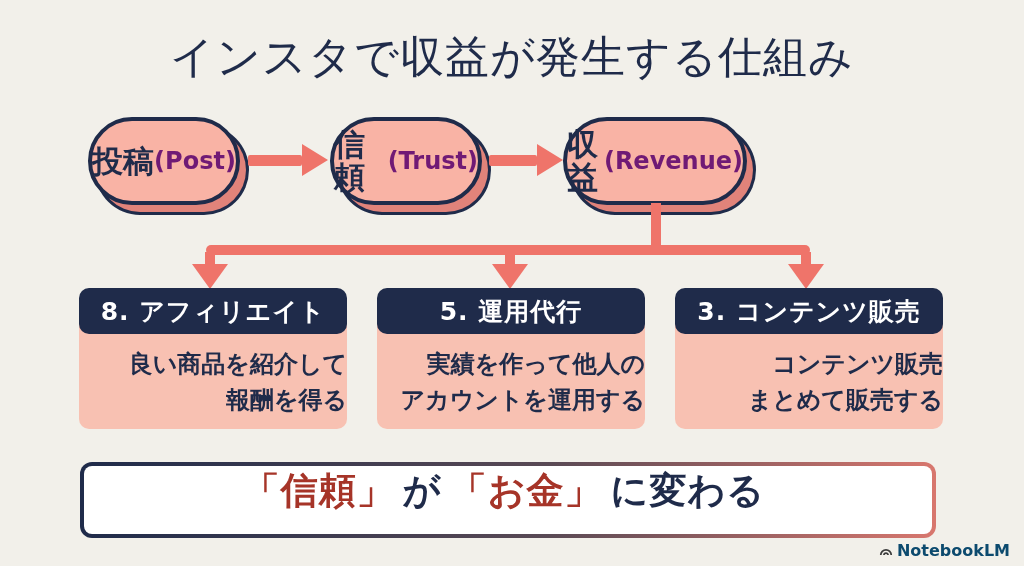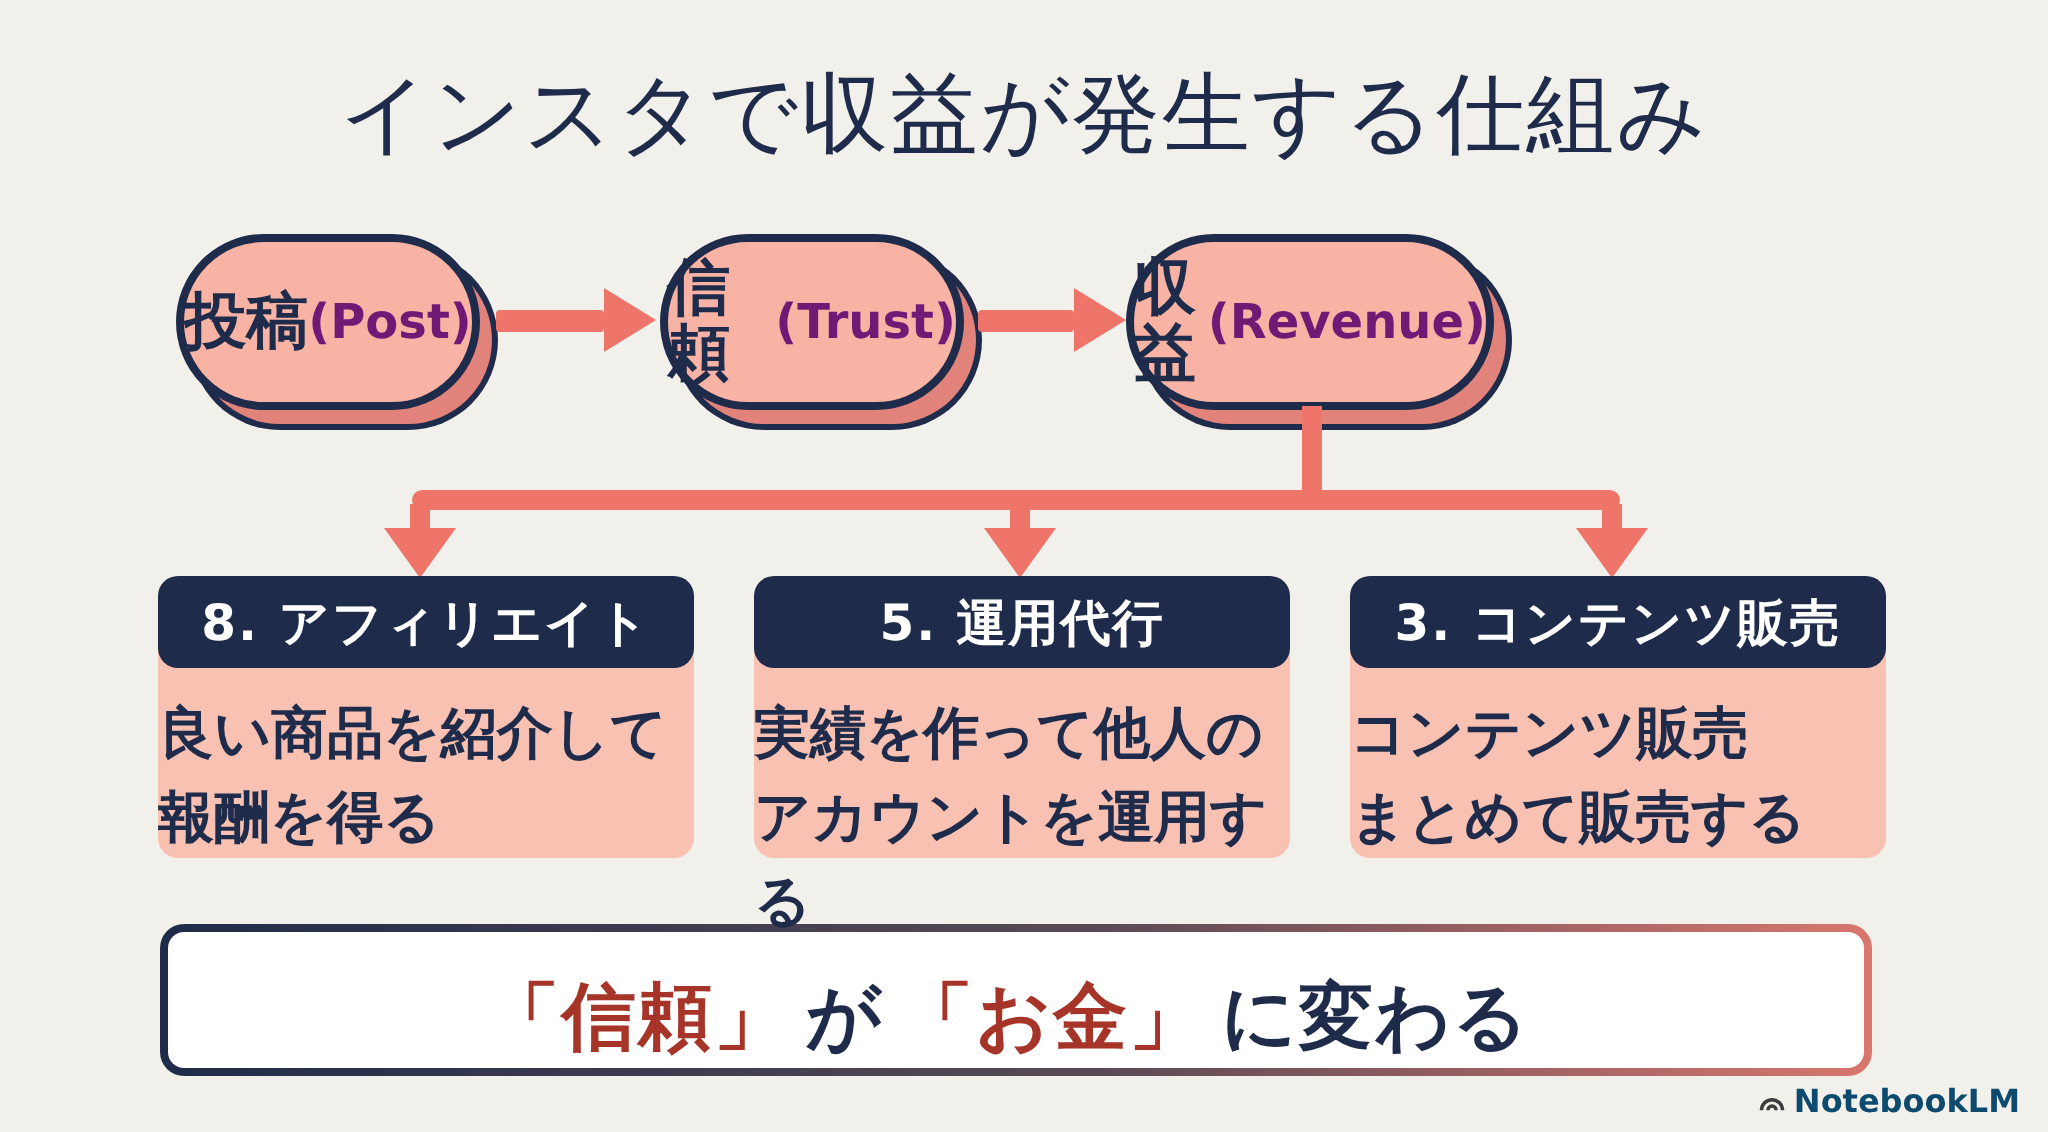--- a/index.html
+++ b/index.html
@@ -53,32 +53,32 @@
   .branch2{left:377px;}
   .branch3{left:675px;}
   .branch-header{
     position:relative;z-index:2;height:46px;background:#1F2B4A;border-radius:10px;
     color:#FFFFFF;font-size:25px;font-weight:bold;
     display:flex;align-items:center;justify-content:center;letter-spacing:1px;
   }
   .branch-body{
     position:relative;z-index:1;margin-top:-10px;height:105px;box-sizing:border-box;
     background:#F8C1B2;border-radius:0 0 10px 10px;padding-top:22px;
-    text-align:left;font-size:28px;font-weight:bold;color:#1F2B4A;line-height:1.5;
+    text-align:right;font-size:24px;font-weight:bold;color:#1F2B4A;line-height:1.5;
   }
   .branch-body .line{display:block;}
   
   .banner-frame{
     position:absolute;left:80px;top:462px;width:856px;height:76px;box-sizing:border-box;
     border-radius:12px;background:linear-gradient(90deg,#1F2B4A 0%,#5A4A55 55%,#D8776E 100%);
     padding:4px;
   }
   .banner-inner{
     width:100%;height:100%;box-sizing:border-box;background:#FFFFFF;border-radius:8px;
-    display:flex;align-items:flex-end;justify-content:center;
+    display:flex;align-items:flex-start;justify-content:center;
     font-size:37px;font-weight:bold;letter-spacing:1px;
   }
   .seg-red{color:#A63428;}
   .seg-navy{color:#1F2B4A;margin:0 8px;}
   
   .watermark{
     position:absolute;right:14px;bottom:6px;display:flex;align-items:center;gap:4px;
     font-size:16px;font-weight:bold;color:#0c4a6e;
   }
   .watermark svg{display:block;}

